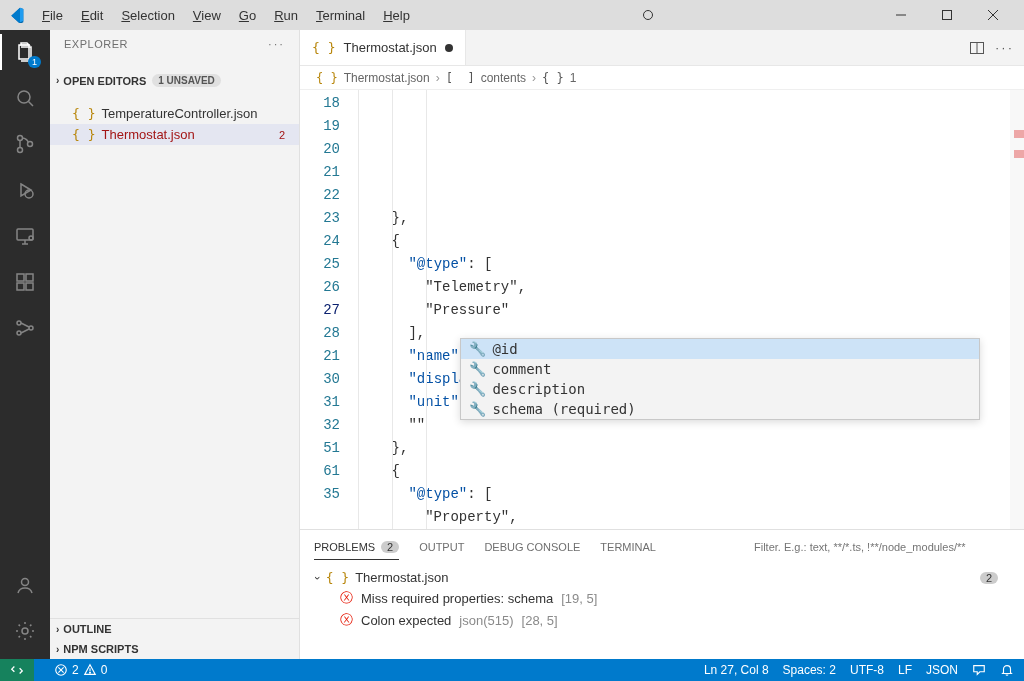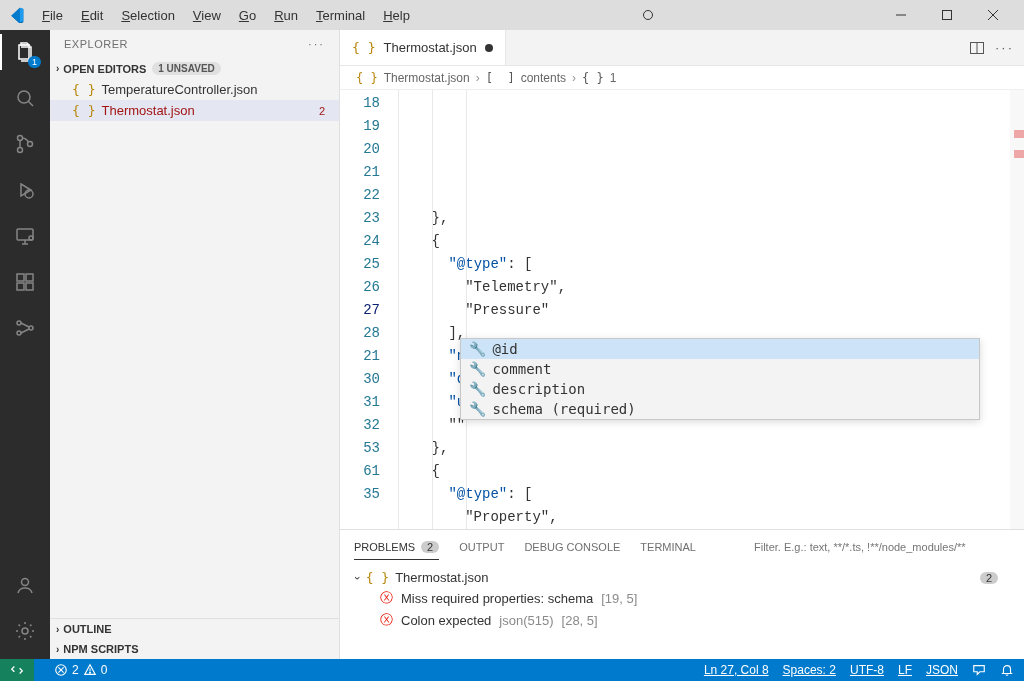--- a/index.html
+++ b/index.html
@@ -13,21 +13,21 @@
 .title-dot { width:10px; height:10px; border-radius:50%; border:1px solid #333; display:inline-block; }
 .win-controls { display: flex; gap: 0; }
 .win-btn { width: 46px; height: 30px; display:flex; align-items:center; justify-content:center; cursor:pointer; }
 .body-row { flex:1; display:flex; min-height:0; }
 .activitybar { width:50px; background:#2c2c2c; display:flex; flex-direction:column; align-items:center; padding-top:8px; gap:18px; }
 .activity-icon { width:28px; height:28px; display:flex; align-items:center; justify-content:center; color:#858585; cursor:pointer; position:relative; }
 .activity-icon.active { color:#fff; }
 .activity-icon.active::before { content:""; position:absolute; left:-11px; top:-4px; width:2px; height:36px; background:#fff; }
 .activity-badge { position:absolute; bottom:-2px; right:-2px; background:#007acc; color:#fff; font-size:9px; border-radius:8px; padding:0 4px; line-height:12px; }
 .activity-bottom { margin-top:auto; margin-bottom:14px; display:flex; flex-direction:column; gap:18px; align-items:center; }
-.sidebar { width:290px; background:#f3f3f3; border-right:1px solid #e0e0e0; display:flex; flex-direction:column; }
+.sidebar { width:250px; background:#f3f3f3; border-right:1px solid #e0e0e0; display:flex; flex-direction:column;gap:12px; }
 .sidebar-header { display:flex; align-items:center; padding:8px 14px; font-size:11px; color:#6f6f6f; letter-spacing:0.5px; }
 .sidebar-header .dots { margin-left:auto; cursor:pointer; letter-spacing:2px; }
 .section-head { display:flex; align-items:center; padding:4px 6px; font-size:11px; font-weight:700; color:#333; cursor:pointer; }
 .section-head .chev { margin-right:4px; font-size:10px; }
 .badge-gray { background:#e0e0e0; color:#555; border-radius:9px; padding:1px 6px; font-size:10px; margin-left:6px; }
 .file-item { display:flex; align-items:center; padding:3px 6px 3px 22px; cursor:pointer; font-size:13px; }
 .file-item .json-brace { color:#b8860b; margin-right:6px; font-family:monospace; }
 .file-item.active { background:#e4e6f1; }
 .file-item.error { color:#a31515; }
 .file-count { margin-left:auto; padding-right:8px; color:#a31515; font-size:11px; }
@@ -59,21 +59,21 @@
 .problems-body { flex:1; overflow:auto; padding:4px 10px; font-size:13px; }
 .prob-file { display:flex; align-items:center; gap:6px; padding:2px 6px; cursor:pointer; }
 .prob-item { display:flex; align-items:center; gap:8px; padding:2px 6px 2px 30px; cursor:pointer; }
 .err-circle { color:#e51400; }
 .prob-loc { color:#8a8a8a; }
 .badge-round { background:#ccc; border-radius:10px; min-width:18px; text-align:center; font-size:11px; padding:0 5px; color:#333; }
 .prob-file .badge-round { margin-left:auto; margin-right:10px; }
 .statusbar { height:22px; background:#007acc; color:#fff; display:flex; align-items:center; font-size:12px; padding:0 10px; gap:14px; }
 .status-left { display:flex; align-items:center; gap:10px; }
 .status-item { display:flex; align-items:center; gap:4px; cursor:pointer; }
-.status-right { margin-left:auto; display:flex; align-items:center; gap:14px;text-decoration:underline; }
+.status-right { margin-left:auto; display:flex; align-items:center; gap:14px; }
 .remote-ind { background:#16825d; height:22px; width:34px; margin:-0px 6px 0 -10px; display:flex; align-items:center; justify-content:center; }
 .minimap { position:absolute; right:0; top:0; width:14px; height:100%; background:#f8f8f8; }
 .minimap .mk { position:absolute; right:0; width:10px; height:8px; background:rgba(228,100,100,0.55); }
 svg { display:block; }
 </style>
 </head>
 <body>
 
 <div class="titlebar">
   <span class="app-icon">
@@ -260,21 +260,21 @@
           <div>23</div>
           <div>24</div>
           <div>25</div>
           <div>26</div>
           <div class="cur">27</div>
           <div>28</div>
           <div>21</div>
           <div>30</div>
           <div>31</div>
           <div>32</div>
-          <div>53</div>
+          <div>51</div>
           <div>61</div>
           <div>35</div>
         </div>
       <div class="code" id="code">
         <div class="indent-guide" style="left:0px"></div>
         <div class="indent-guide" style="left:34px"></div>
         <div class="indent-guide" style="left:68px"></div>
       <div>&nbsp;&nbsp;&nbsp;&nbsp;},</div><div>&nbsp;&nbsp;&nbsp;&nbsp;{</div><div>&nbsp;&nbsp;&nbsp;&nbsp;&nbsp;&nbsp;<span class="tok-key">"@type"</span>:&nbsp;[</div><div>&nbsp;&nbsp;&nbsp;&nbsp;&nbsp;&nbsp;&nbsp;&nbsp;"Telemetry",</div><div>&nbsp;&nbsp;&nbsp;&nbsp;&nbsp;&nbsp;&nbsp;&nbsp;"Pressure"</div><div>&nbsp;&nbsp;&nbsp;&nbsp;&nbsp;&nbsp;],</div><div>&nbsp;&nbsp;&nbsp;&nbsp;&nbsp;&nbsp;<span class="tok-key">"name"</span>:&nbsp;"pressure",</div><div>&nbsp;&nbsp;&nbsp;&nbsp;&nbsp;&nbsp;<span class="tok-key">"displayName"</span>:&nbsp;"Pressure",</div><div>&nbsp;&nbsp;&nbsp;&nbsp;&nbsp;&nbsp;<span class="tok-key">"unit"</span>:&nbsp;"millibar",</div><div>&nbsp;&nbsp;&nbsp;&nbsp;&nbsp;&nbsp;""</div><div>&nbsp;&nbsp;&nbsp;&nbsp;},</div><div>&nbsp;&nbsp;&nbsp;&nbsp;{</div><div>&nbsp;&nbsp;&nbsp;&nbsp;&nbsp;&nbsp;<span class="tok-key">"@type"</span>:&nbsp;[</div><div>&nbsp;&nbsp;&nbsp;&nbsp;&nbsp;&nbsp;&nbsp;&nbsp;"Property",</div></div>
       <div class="minimap">
         <div class="mk" style="top:40px"></div>

